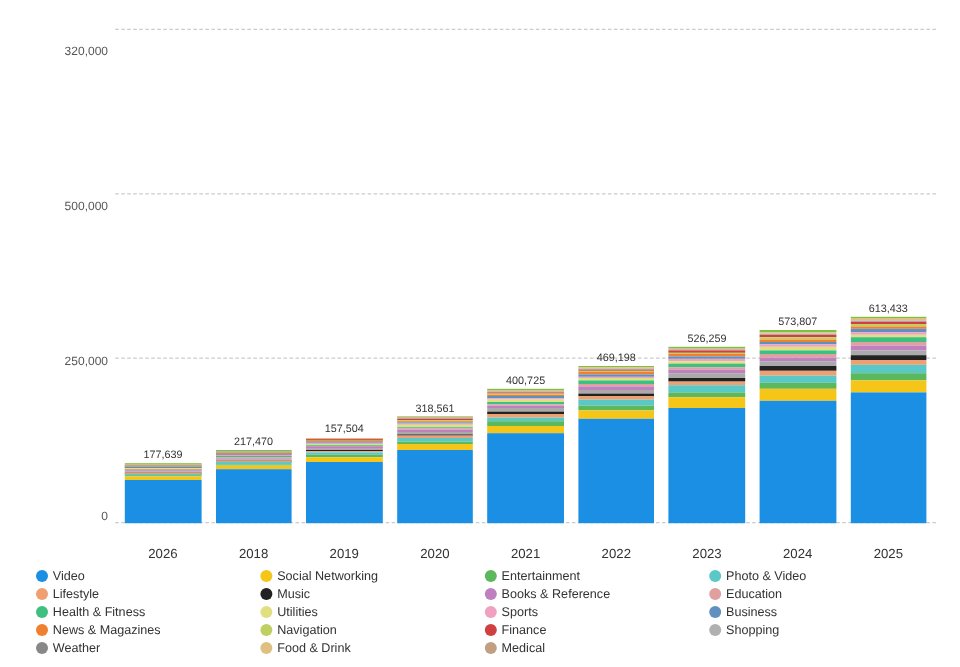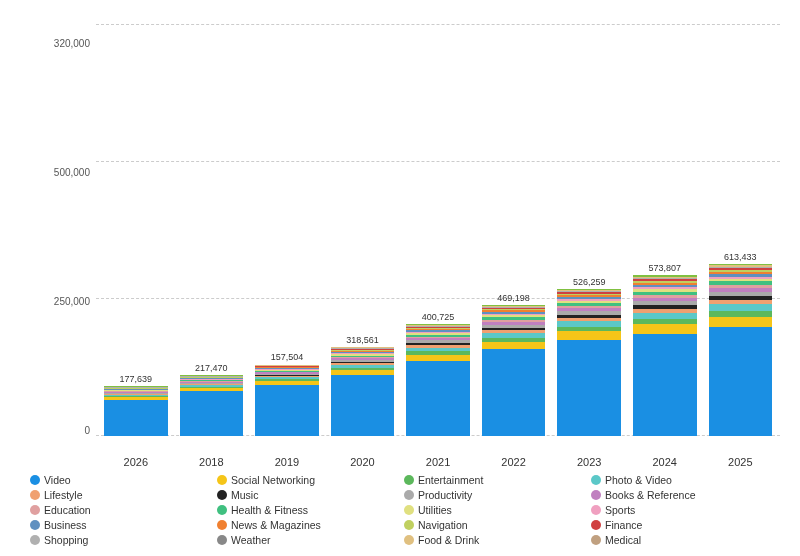--- a/index.html
+++ b/index.html
@@ -436,24 +436,20 @@
       </div>
       <div class="legend-item">
         <div class="legend-dot" style="background-color: rgb(240, 160, 112);"></div>
         <span>Lifestyle</span>
       </div>
       <div class="legend-item">
         <div class="legend-dot" style="background-color: rgb(34, 34, 34);"></div>
         <span>Music</span>
       </div>
       <div class="legend-item">
-        <div class="legend-dot" style="background-color: rgb(170, 170, 170);"></div>
-        <span>Productivity</span>
-      </div>
-      <div class="legend-item">
         <div class="legend-dot" style="background-color: rgb(192, 128, 192);"></div>
         <span>Books &amp; Reference</span>
       </div>
       <div class="legend-item">
         <div class="legend-dot" style="background-color: rgb(224, 160, 160);"></div>
         <span>Education</span>
       </div>
       <div class="legend-item">
         <div class="legend-dot" style="background-color: rgb(64, 192, 128);"></div>
         <span>Health &amp; Fitness</span>

